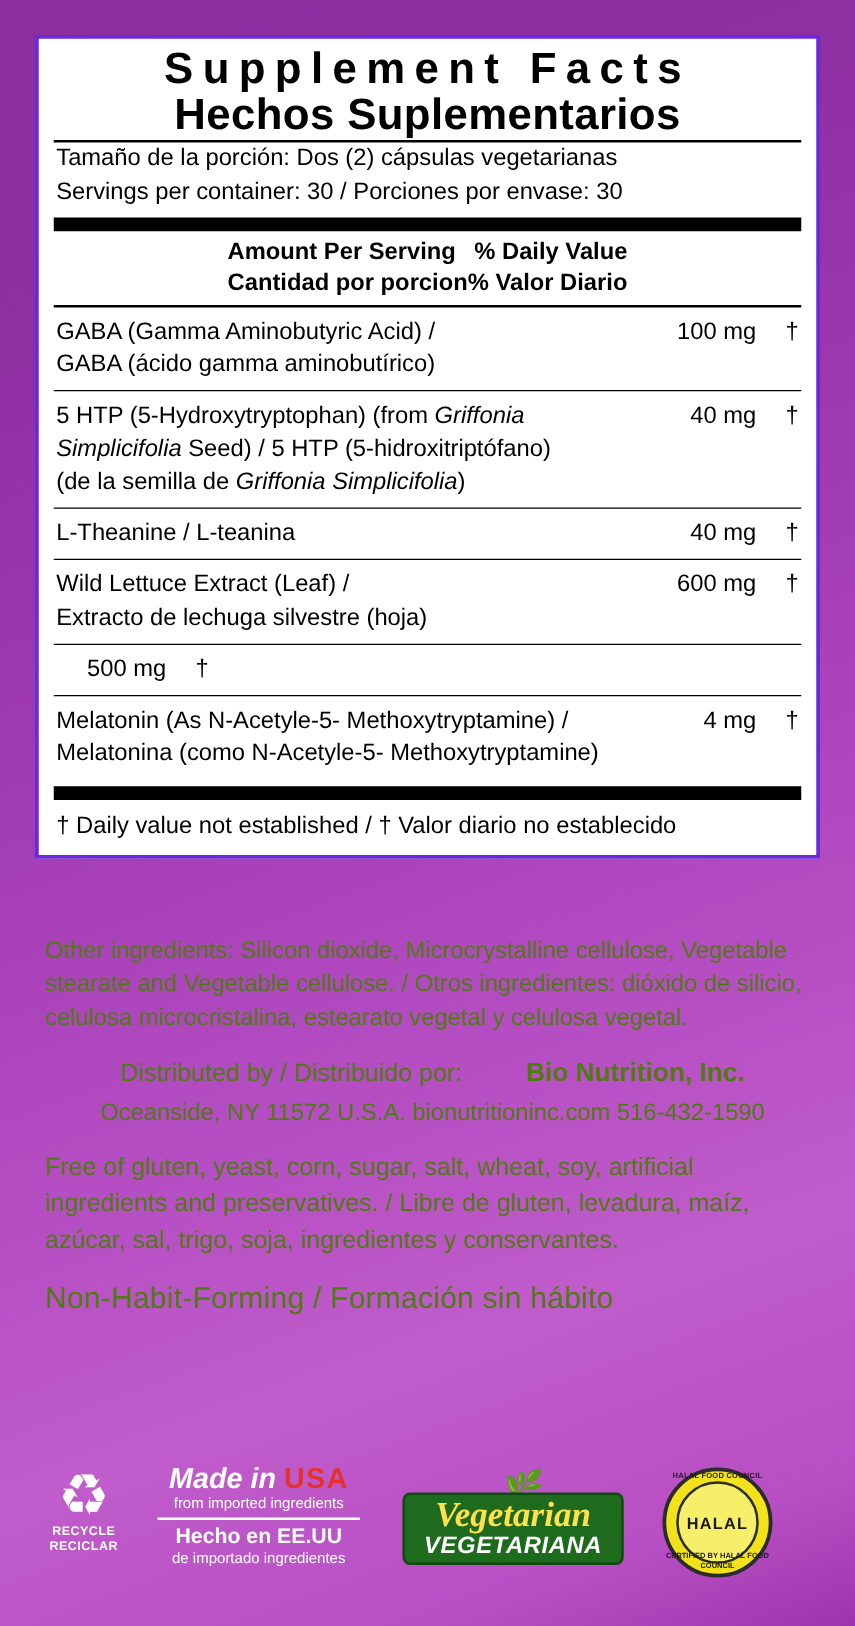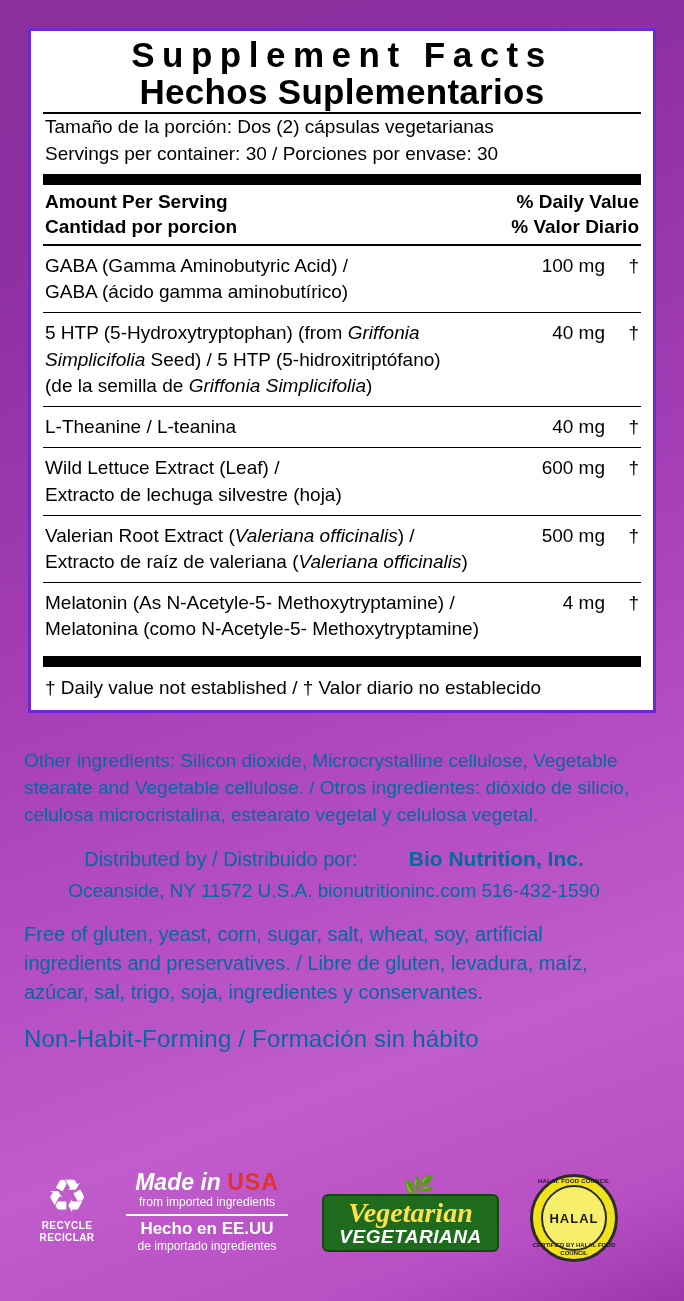--- a/index.html
+++ b/index.html
@@ -67,21 +67,21 @@
     height: 2px;
     background: #000;
   }
   .rule-hair {
     height: 1px;
     background: #000;
   }
 
   .amount-head {
     display: flex;
-    justify-content: space-between;
+    justify-content: center;
     align-items: flex-start;
     font-size: 19px;
     font-weight: bold;
     color: #000;
     line-height: 1.35;
     padding: 4px 2px 4px 2px;
   }
   .amount-head .left { text-align: left; }
   .amount-head .right { text-align: right; }
 
@@ -113,24 +113,24 @@
   .footnote {
     font-size: 19px;
     color: #000;
     padding: 8px 2px 2px 2px;
     line-height: 1.35;
   }
 
   
   .below {
     position: absolute;
-    left: 24px;
+    left: 36px;
     top: 748px;
     width: 620px;
-    color: #0369a1;
+    color: #4d7c0f;
   }
   .other-ing {
     font-size: 19px;
     line-height: 1.42;
     margin: 0 0 14px 0;
   }
   .distributed {
     text-align: center;
     font-size: 20px;
     line-height: 1.5;
@@ -377,24 +377,20 @@
         <div class="nutrient-name">
           <div>Wild Lettuce Extract (Leaf) /</div>
           <div>Extracto de lechuga silvestre (hoja)</div>
         </div>
         <div class="nutrient-amount">600 mg</div>
         <div class="nutrient-dv">†</div>
       </div>
       <div class="rule-hair"></div>
 
       <div class="nutrient-row">
-        <div class="nutrient-name">
-          <div>Valerian Root Extract (<span class="it">Valeriana officinalis</span>) /</div>
-          <div>Extracto de raíz de valeriana (<span class="it">Valeriana officinalis</span>)</div>
-        </div>
         <div class="nutrient-amount">500 mg</div>
         <div class="nutrient-dv">†</div>
       </div>
       <div class="rule-hair"></div>
 
       <div class="nutrient-row">
         <div class="nutrient-name">
           <div>Melatonin (As N-Acetyle-5- Methoxytryptamine) /</div>
           <div>Melatonina (como N-Acetyle-5- Methoxytryptamine)</div>
         </div>

